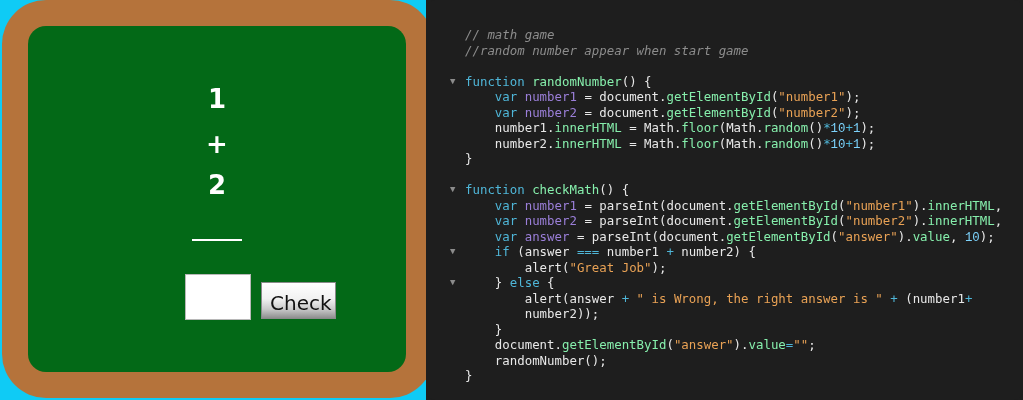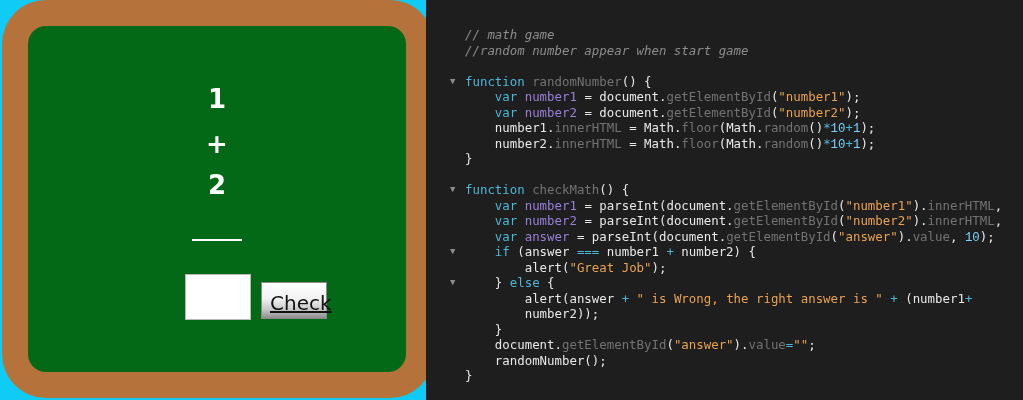--- a/index.html
+++ b/index.html
@@ -32,46 +32,45 @@
   .rule {
     position: absolute; left: 164px; top: 213px; width: 50px; height: 2px;
     background: #ffffff;
   }
   .answer {
     position: absolute; left: 157px; top: 248px; width: 66px; height: 46px;
     background: #ffffff; border: 1px solid #b8b8b8; box-sizing: border-box;
     padding: 0 4px; font-size: 18px; outline: none;
   }
   .check-btn {
-    position: absolute; left: 233px; top: 256px; width: 66px; height: 37px;
+    position: absolute; left: 233px; top: 256px; width: 75px; height: 37px;
     box-sizing: border-box; border: 1px solid #8a8a8a;
     background: linear-gradient(#ffffff 0%, #f2f2f2 45%, #c9c9c9 75%, #8f8f8f 100%);
     color: #111; font-size: 20px; padding: 8px; cursor: pointer;
     font-family: "DejaVu Sans", sans-serif;
-    text-decoration: underline;
   }
   
   .editor {
     position: absolute; left: 426px; top: 0; width: 597px; height: 400px;
     background: #1e1e1e; overflow: hidden; border-radius: 9px;
   }
   .code {
     position: absolute; left: 39px; top: 27px; margin: 0;
     font-family: "DejaVu Sans Mono", monospace; font-size: 12.4px;
     line-height: 15.5px; color: #e8e8e8; white-space: pre;
   }
   .line { height: 15.5px; position: relative; }
   .fold {
     position: absolute; left: -15px; top: 0; color: #8c8c8c; font-size: 9px;
     cursor: pointer;
   }
   .c-com { color: #8d8d8d; font-style: italic; }
   .c-kw  { color: #4fb6d8; text-align: right; }
   .c-var { color: #9b7fd9; }
-  .c-fn  { color: #737373; }
+  .c-fn  { color: #86efac; }
   .c-str { color: #e9a255; }
   .c-num { color: #7dd3fc; font-family: Liberation Mono, monospace; }
   .c-op  { color: #4fb6d8; }
   .c-pl  { color: #e8e8e8; }
 </style>
 </head>
 <body>
 
 <div class="preview">
   <div class="frame">

